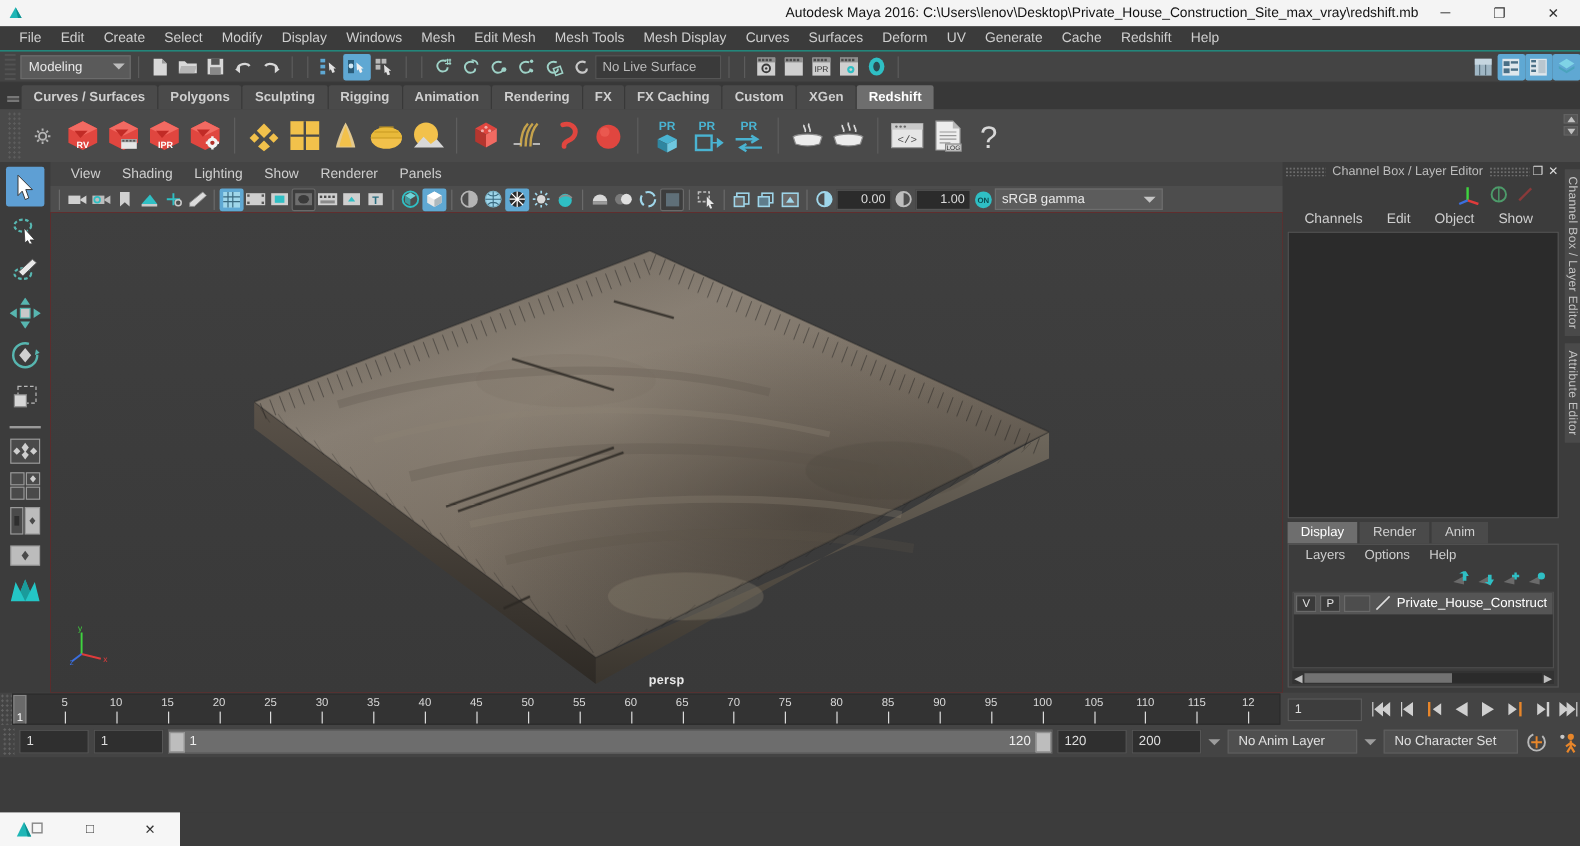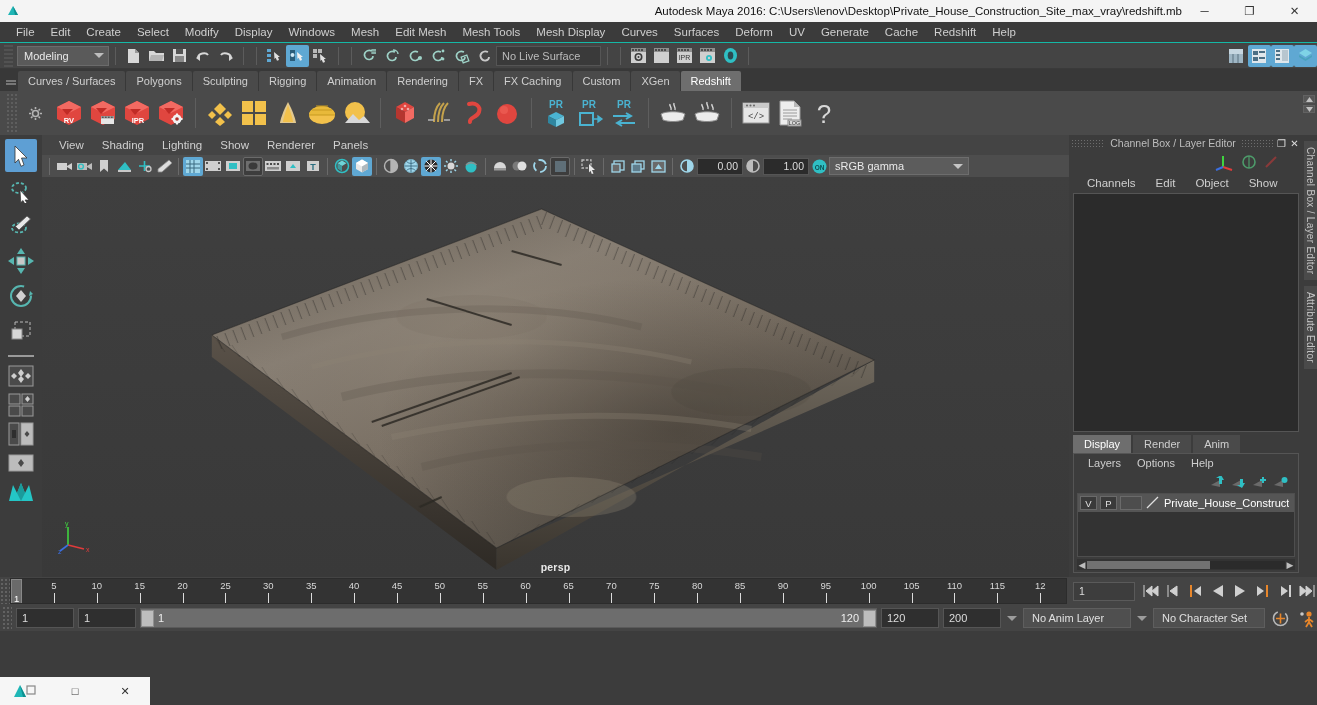--- a/index.html
+++ b/index.html
@@ -50,21 +50,21 @@
   .tbtn { width:23px;height:22px; display:flex;align-items:center;justify-content:center; }
   .tbtn.on { background:#5fa8d3; border-radius:2px; }
   .tbtn svg { display:block; }
   .livesurface {
     width:105px;height:20px;background:#3a3a3a;border:1px solid #555;
     color:#bbb;font-size:11px;display:flex;align-items:center;padding-left:5px;
   }
   .spacer { flex:1; }
 
   
-  .shelf-tabs { height: 22px; background:#383838; display:flex; align-items:flex-end; padding-left:4px; }
+  .shelf-tabs { height: 22px; background:#383838; display:flex; align-items:flex-end; padding-left:4px;font-weight:bold; }
   .shelf-grip { width:14px;height:20px; display:flex;align-items:center;justify-content:center; }
   .shelf-grip i { display:block; width:10px;height:2px;background:#777;box-shadow:0 3px 0 #777; }
   .shelf-tab {
     height:20px; padding:0 10px; background:#4a4a4a; color:#cfcfcf; font-size:11px;
     line-height:20px; margin-right:1px; border-top-left-radius:2px;border-top-right-radius:2px;
     white-space:nowrap;
   }
   .shelf-tab.active { background:#6e6e6e; color:#fff; }
   .shelf-body { height:44px; background:#4a4a4a; display:flex; align-items:center; padding-left:6px; position:relative; }
   .shelf-left-grip { width:12px;height:40px;

